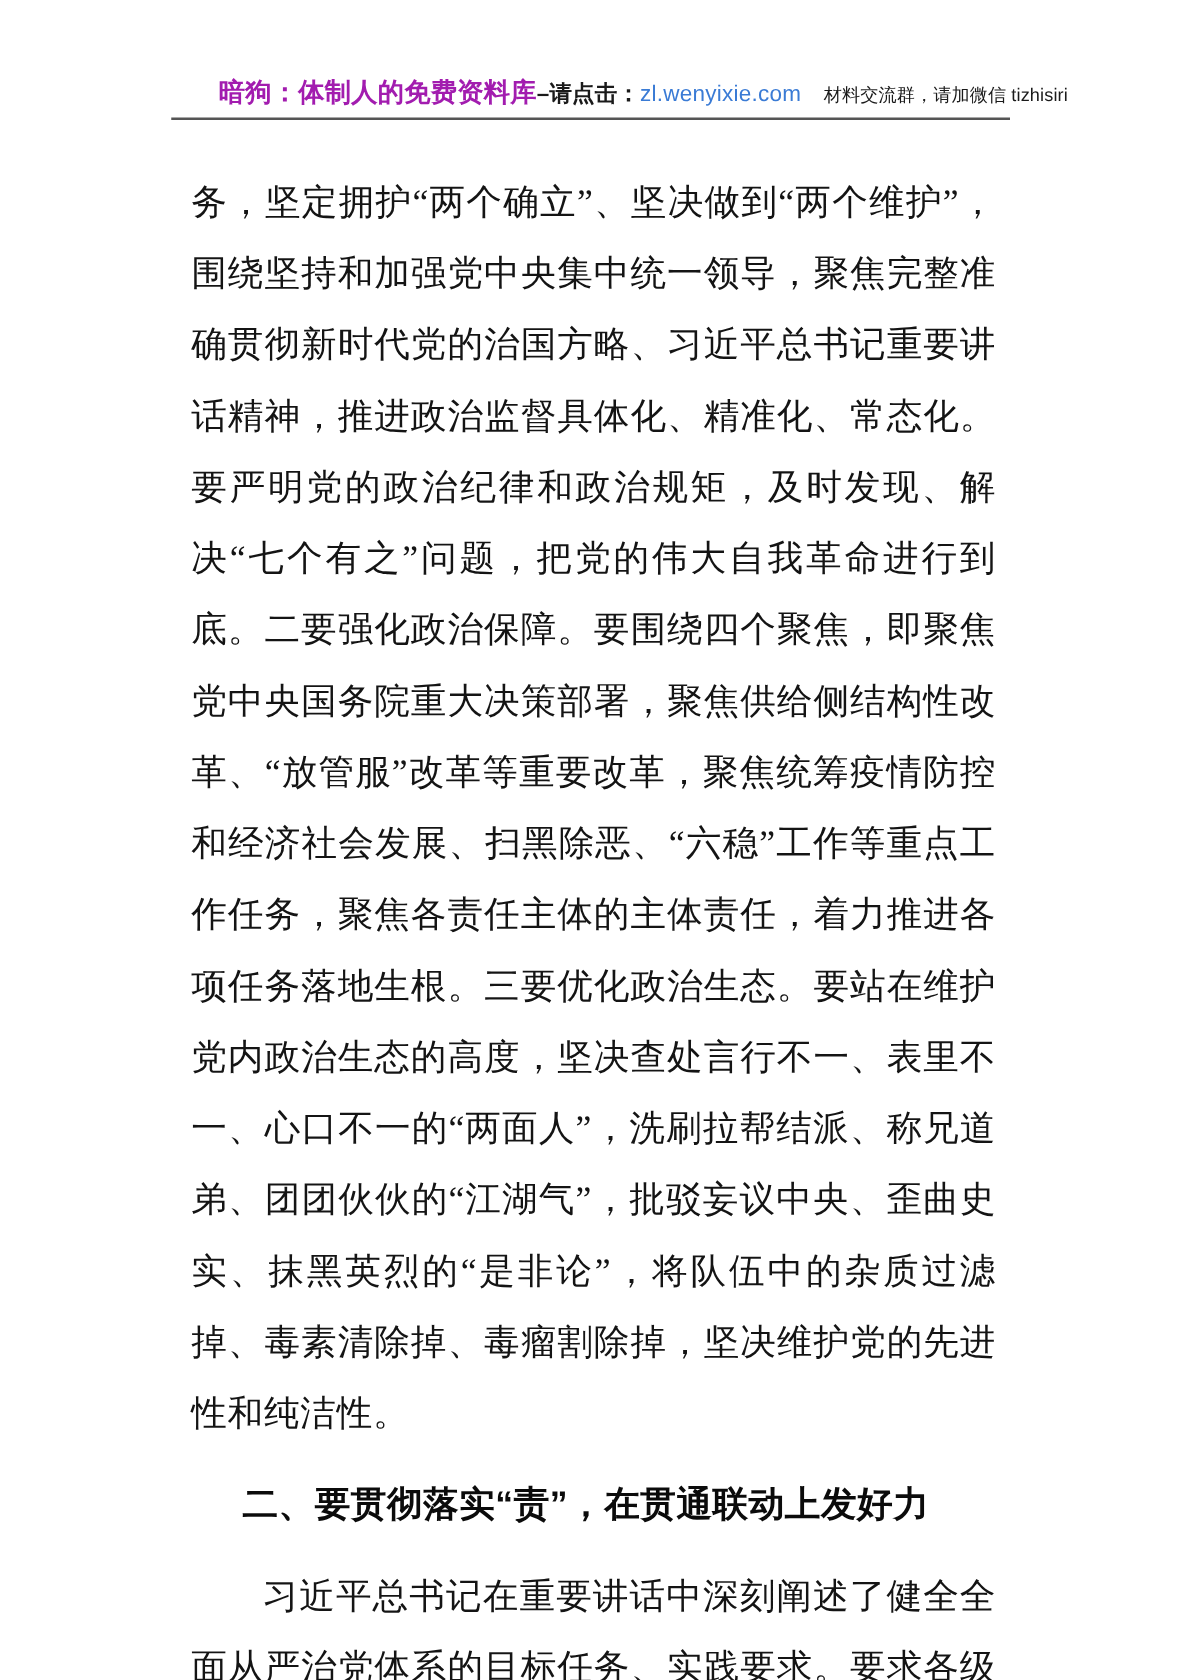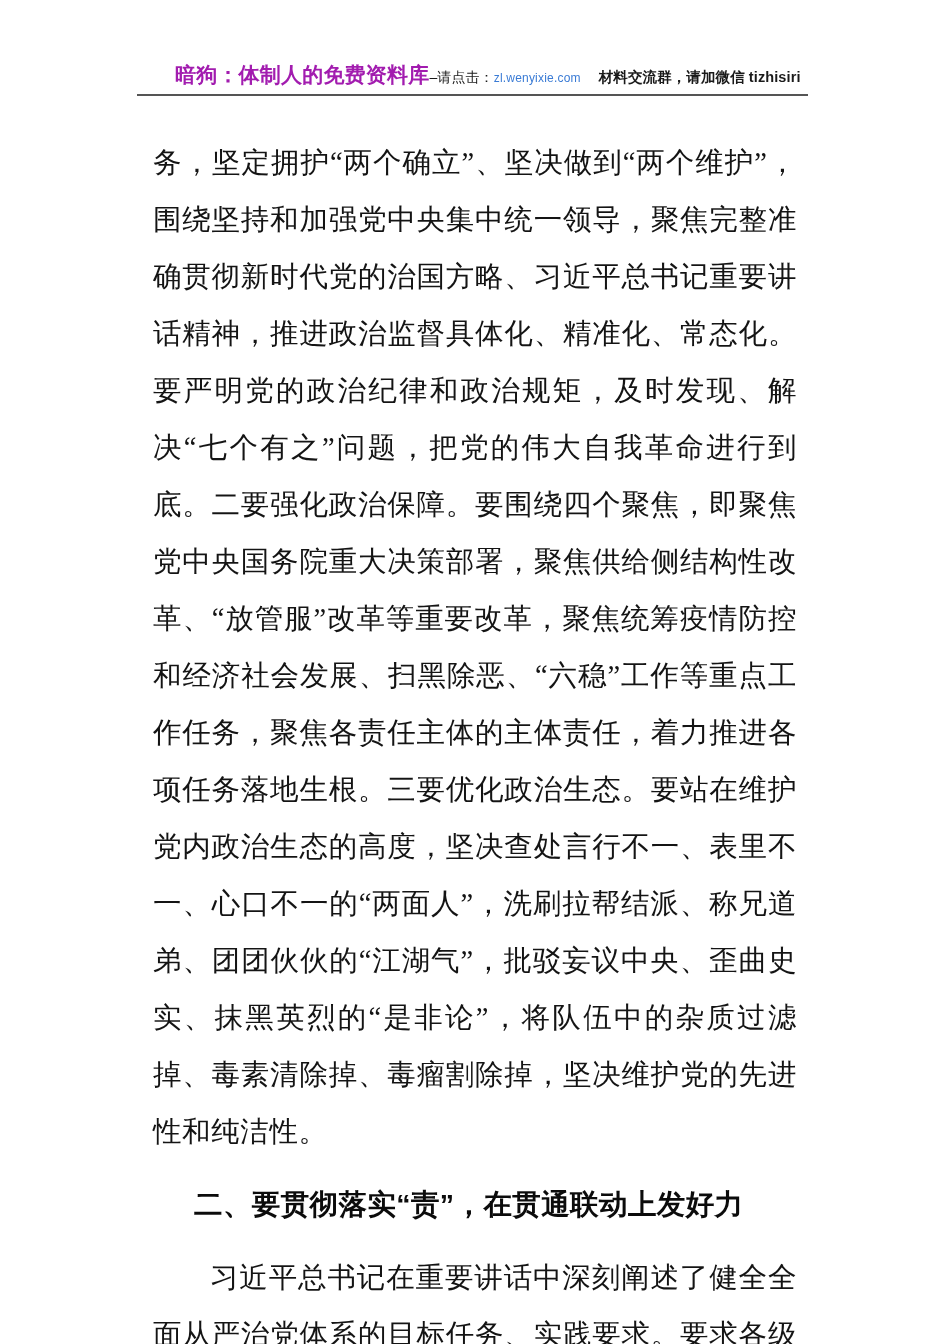--- a/index.html
+++ b/index.html
@@ -37,34 +37,34 @@
     font-family: "Liberation Sans", "DejaVu Sans", sans-serif;
   }
   .banner-site {
     font-size: 21px;
     font-weight: 700;
     color: #a21caf;
     letter-spacing: 0.2px;
     margin-left: 38px;
   }
   .banner-click {
-    font-size: 14px;
-    font-weight: 400;
+    font-size: 18px;
+    font-weight: 700;
     color: #1a1a1a;
     letter-spacing: 0.1px;
   }
   .banner-link {
-    font-size: 12px;
+    font-size: 18px;
     font-weight: 400;
     color: #3a7bd5;
     letter-spacing: 0.2px;
   }
   .banner-note {
     font-size: 14.5px;
-    font-weight: 700;
+    font-weight: 400;
     color: #1a1a1a;
     margin-left: 18px;
     letter-spacing: 0.1px;
   }
   .banner-rule {
     position: absolute;
     left: 137px;
     top: 94px;
     width: 671px;
     height: 0;

